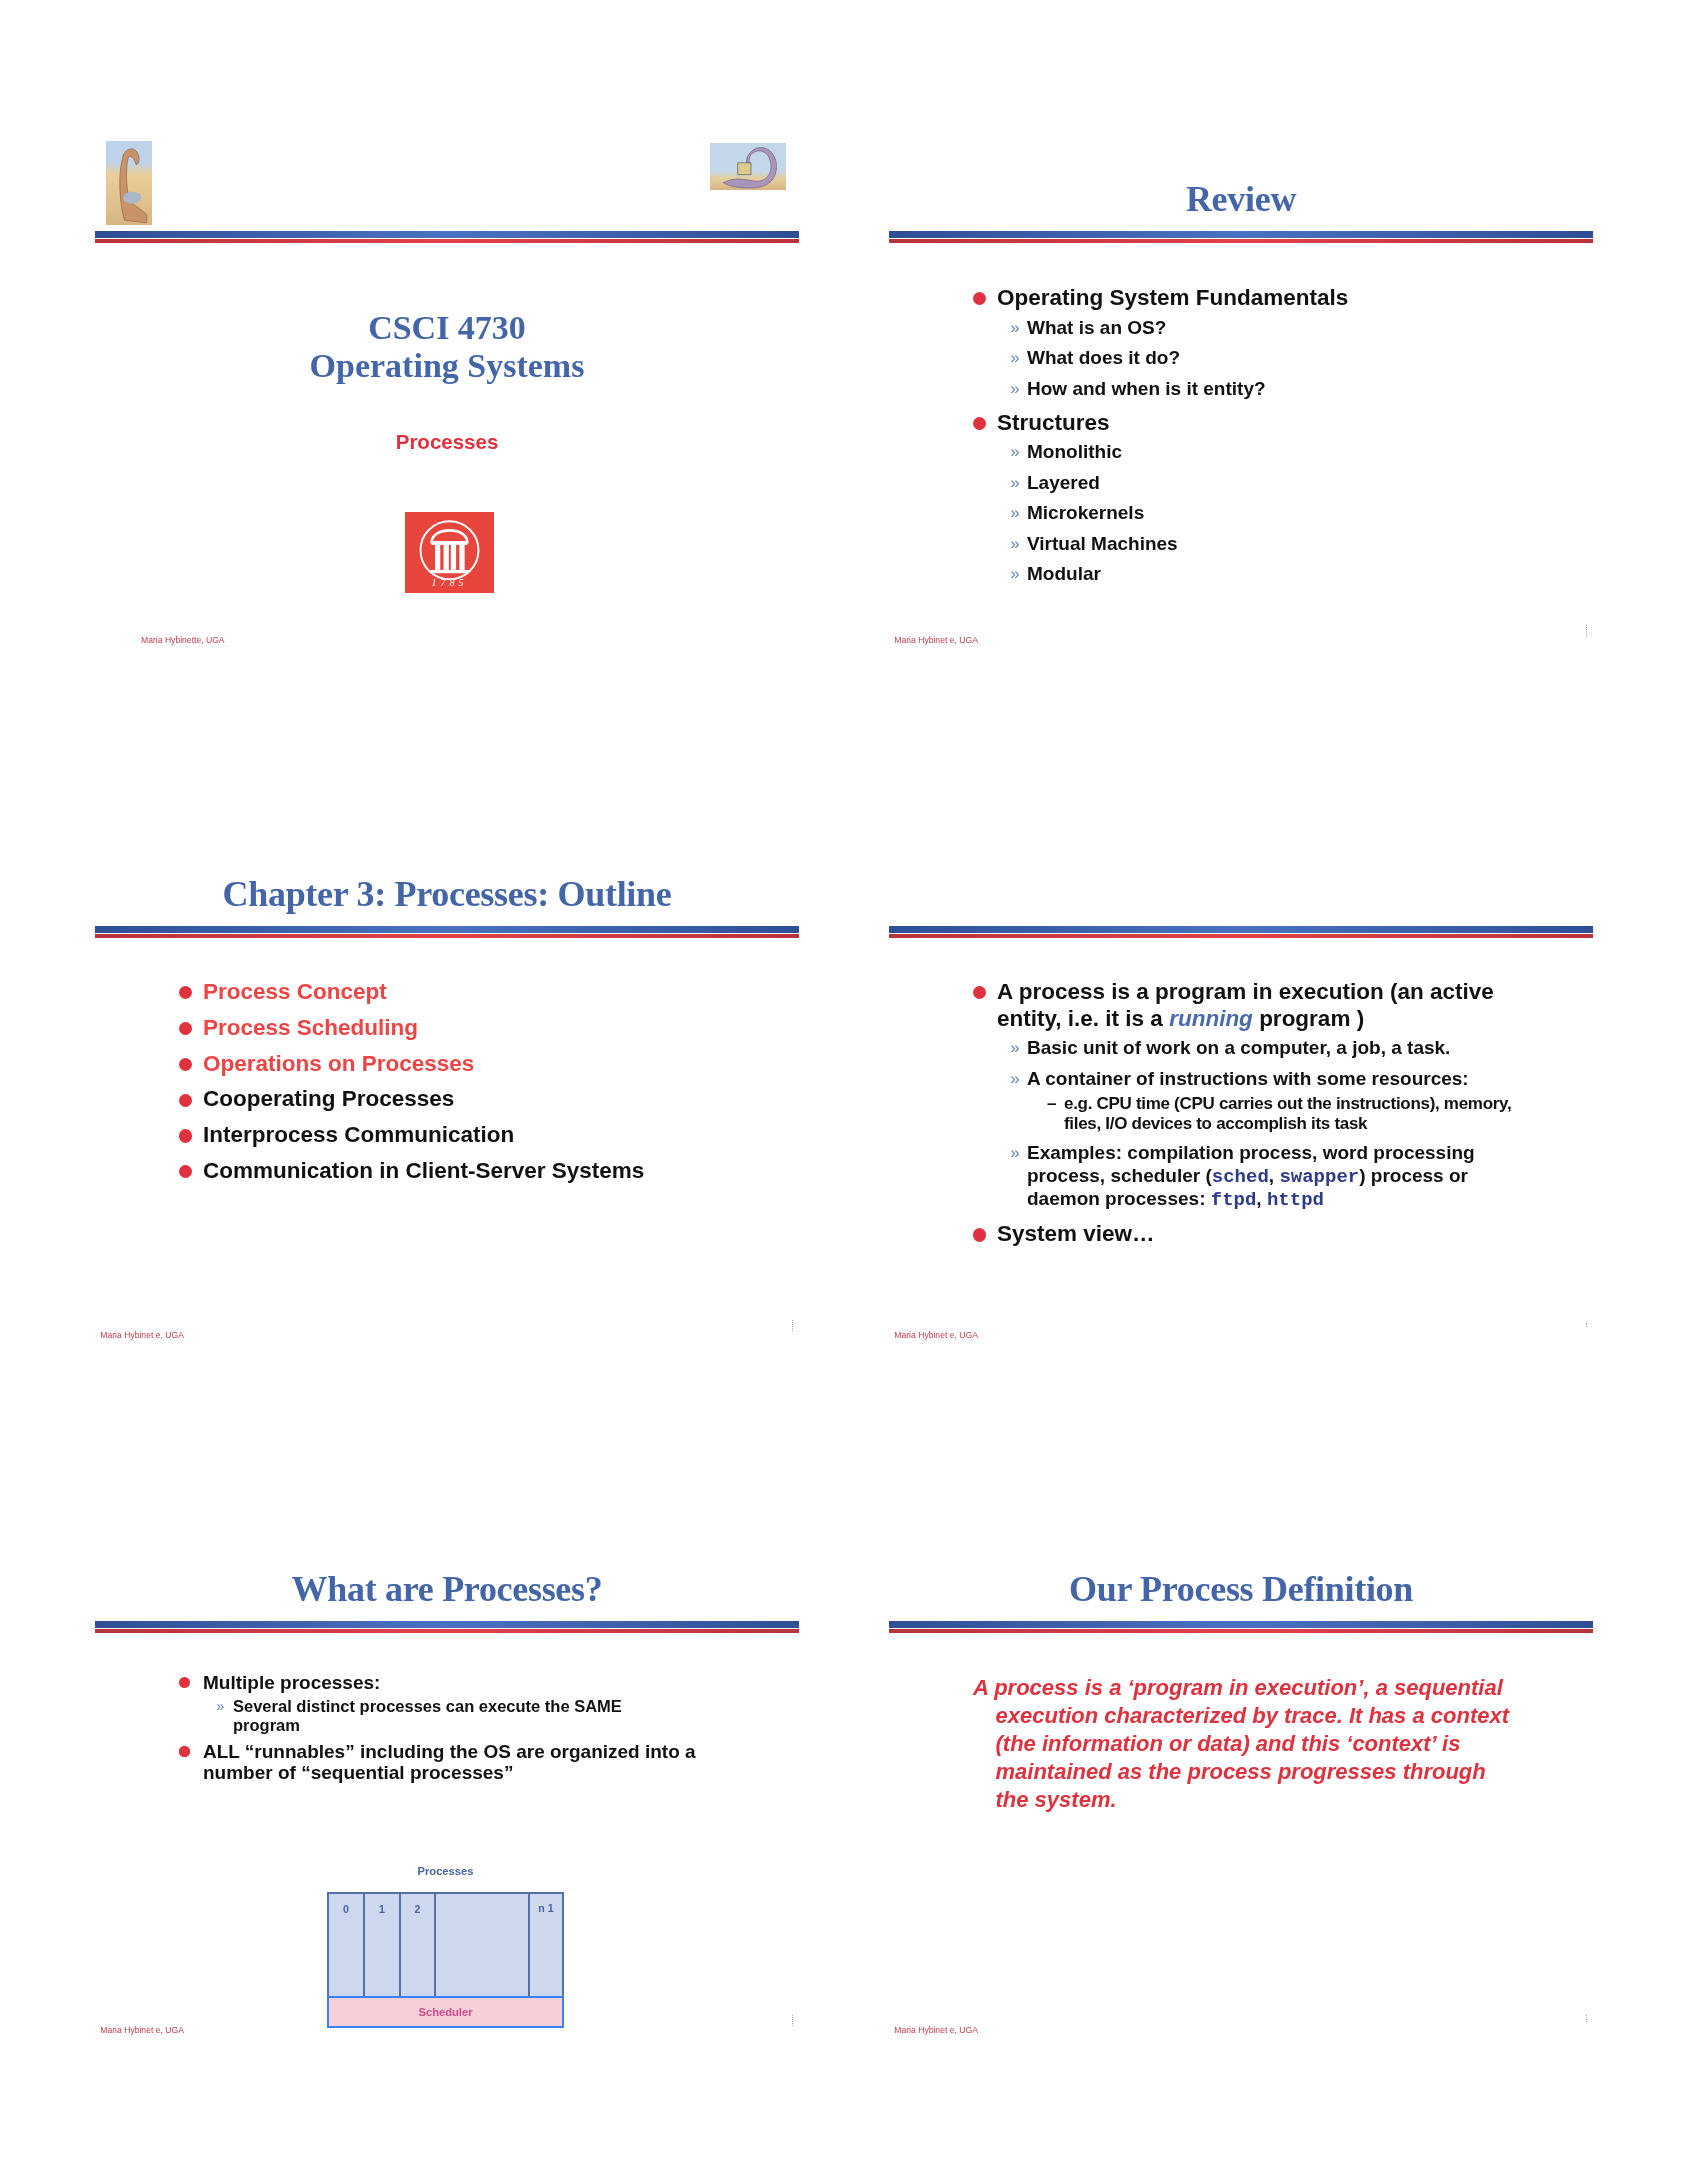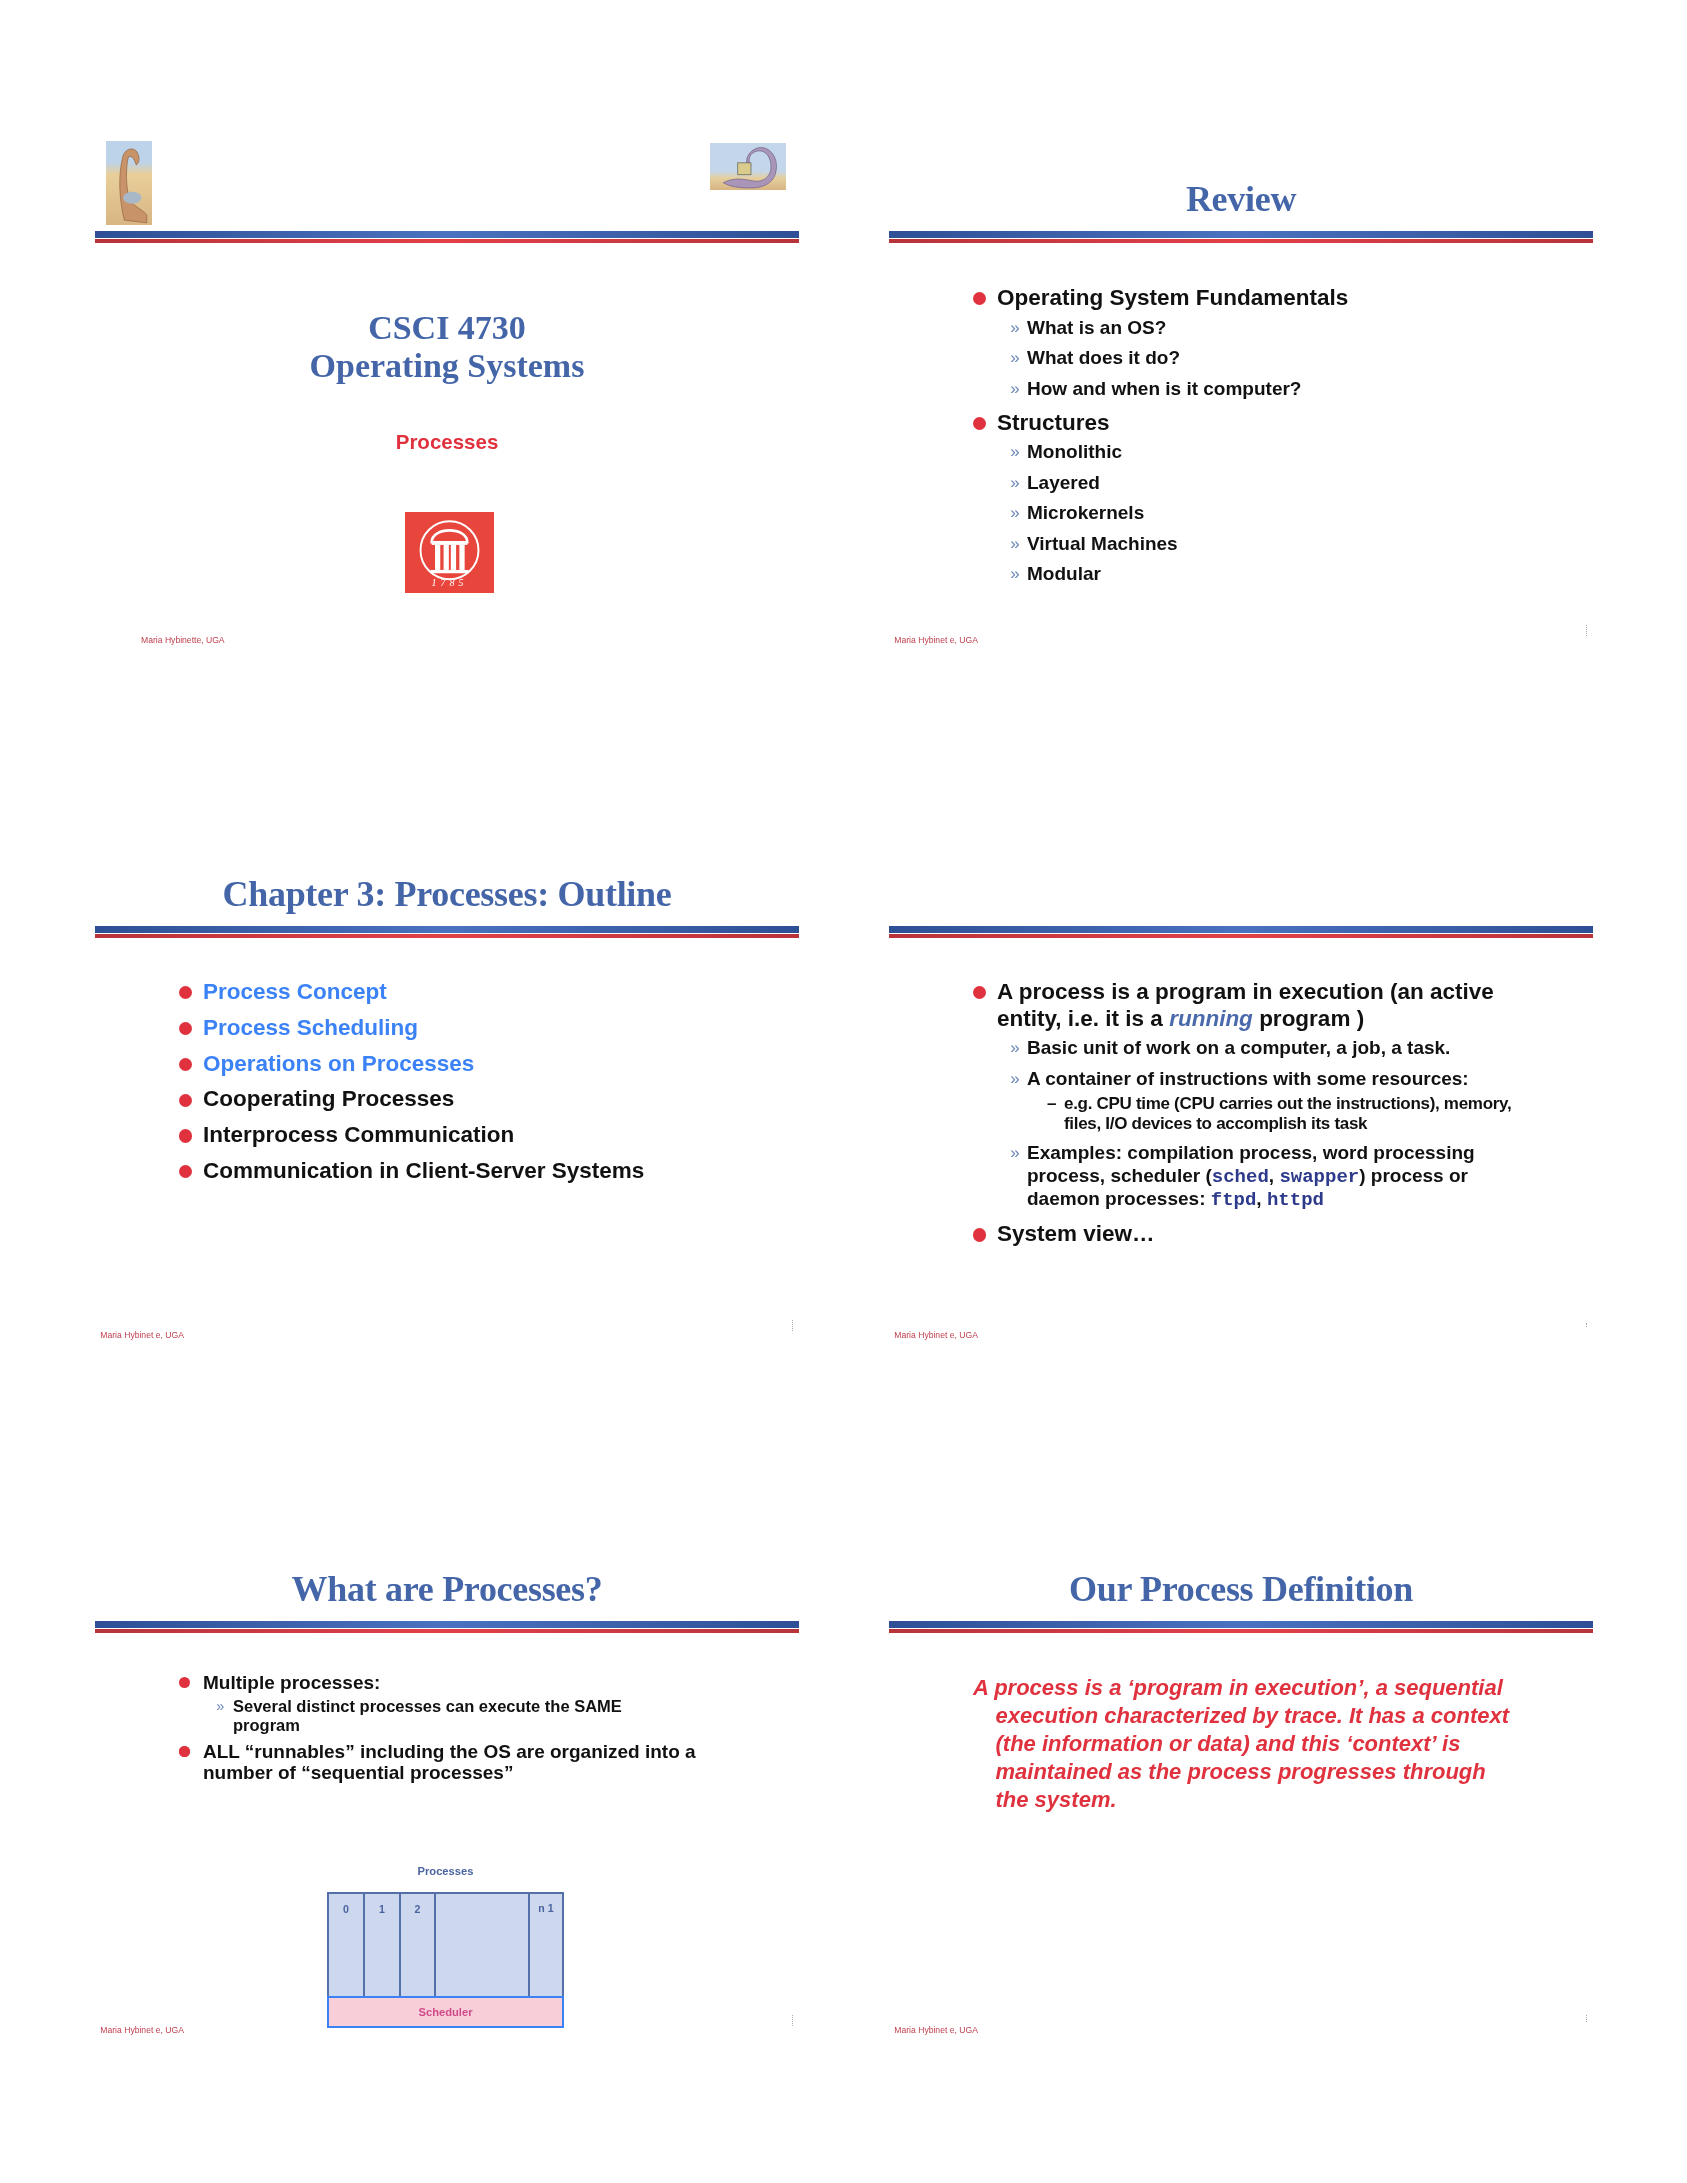--- a/index.html
+++ b/index.html
@@ -12,21 +12,21 @@
   .pgnum { position: absolute; width: 2px; height: 10.6px; border-left: 1.3px dotted #aaa; }
   ul.l1 { position: absolute; margin: 0; padding: 0; list-style: none; }
   ul.l1 > li { position: relative; padding-left: 24px; font-weight: bold; font-size: 22.5px; line-height: 26.5px; color: #111; margin-bottom: 9.3px; }
   ul.l1 > li > .dot { position: absolute; left: 0; top: 7.3px; width: 13.2px; height: 13.2px; border-radius: 50%; background: #e0323e; }
   ul.l2 { margin: 5.3px 0 0 0; padding: 0; list-style: none; }
   ul.l2 > li { position: relative; padding-left: 30px; font-size: 19px; line-height: 22.5px; color: #111; margin-bottom: 8px; font-weight: bold; }
   ul.l2 > li > .chev { position: absolute; left: 13.2px; top: 0; color: #6a86b8; font-weight: normal; font-size: 17px; }
   ul.l3 { margin: 4px 0 0 0; padding: 0; list-style: none; }
   ul.l3 > li { position: relative; padding-left: 37px; font-size: 17px; line-height: 20px; color: #111; font-weight: bold; letter-spacing: -0.3px; }
   ul.l3 > li > .dash { position: absolute; left: 20px; top: 0; }
-  .red-text { color: #3b82f6; text-align: right; }
+  .red-text { color: #ef4444; text-align: right; }
   .mono { font-family: "Liberation Mono", "DejaVu Sans Mono", monospace; color: #2d3a8c; font-weight: bold; }
   .italic-blue { font-style: italic; color: #4a6aac; }
   .img-box { position: absolute; overflow: hidden; }
 </style>
 </head>
 <body>
 
 <div class="slide" style="left:95px; top:132px;">
   <div class="img-box" style="left:11.2px; top:8.6px; width:46px; height:84px; background:linear-gradient(180deg,#bcd3ea 0%,#bcd3ea 25%,#e9cf9a 40%,#d8b582 100%);">
     <svg width="46" height="84" viewBox="0 0 70 127">
@@ -69,21 +69,21 @@
 <div class="slide" style="left:889px; top:132px;">
   <div class="title" style="top:46px;">Review</div>
   <div class="rule-blue" style="top:99px;"></div>
   <div class="rule-red" style="top:107px;"></div>
 
   <ul class="l1" style="left:84px; top:153px;">
     <li><span class="dot"></span><span>Operating System Fundamentals</span>
       <ul class="l2">
         <li><span class="chev">»</span><span>What is an OS?</span></li>
         <li><span class="chev">»</span><span>What does it do?</span></li>
-        <li><span class="chev">»</span><span>How and when is it computer?</span></li>
+        <li><span class="chev">»</span><span>How and when is it entity?</span></li>
       </ul>
     </li>
     <li><span class="dot"></span><span>Structures</span>
       <ul class="l2">
         <li><span class="chev">»</span><span>Monolithic</span></li>
         <li><span class="chev">»</span><span>Layered</span></li>
         <li><span class="chev">»</span><span>Microkernels</span></li>
         <li><span class="chev">»</span><span>Virtual Machines</span></li>
         <li><span class="chev">»</span><span>Modular</span></li>
       </ul>

